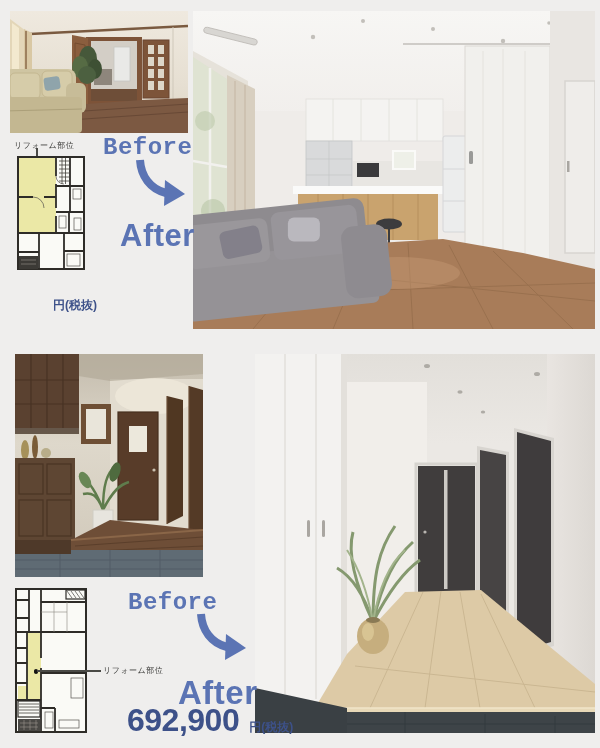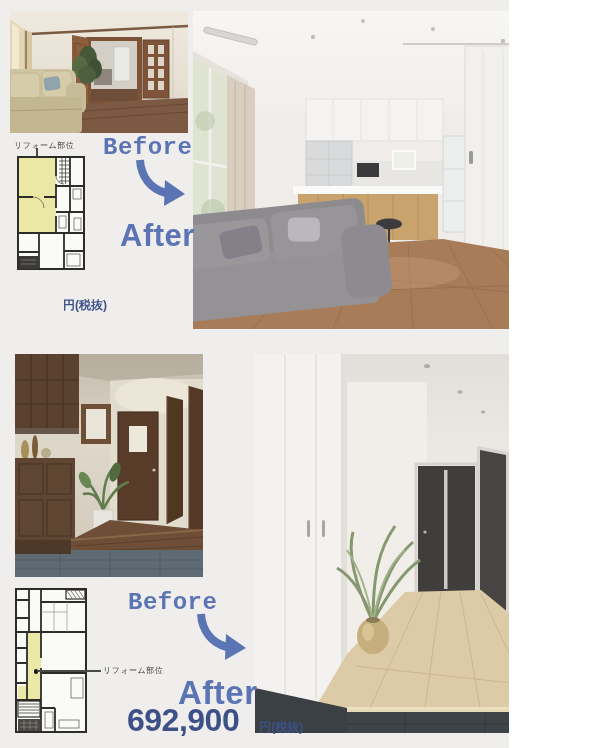--- a/index.html
+++ b/index.html
@@ -3,21 +3,21 @@
 <meta charset="utf-8">
 <style>
   :root{
     --label-blue:#5b74b4;
     --price-navy:#3d5189;
     --plan-yellow:#ebe8a6;
   }
   html,body{margin:0;padding:0;}
   body{font-family:"Liberation Sans", sans-serif;}
   .page{
-    position:relative;width:509px;height:748px;
+    position:relative;width:600px;height:748px;
     background:#efeeed;overflow:hidden;
   }
   .photo{position:absolute;overflow:hidden;background:#ddd;}
   .photo svg{display:block;width:100%;height:100%;}
 
   .plan-label{
     position:absolute;font-size:8px;color:#3a3a38;letter-spacing:.5px;white-space:nowrap;
   }
   .pointer-v{position:absolute;width:1.5px;background:#4a4a46;}
   .pointer-h{position:absolute;height:1.5px;background:#4a4a46;}
@@ -32,21 +32,21 @@
   .after-1{font-size:31px;}
   .after-2{font-size:33px;}
 
   .price{
     position:absolute;display:inline-flex;align-items:baseline;white-space:nowrap;
     color:var(--price-navy);
   }
   .price-num{font-weight:700;letter-spacing:-.5px;}
   .price-1 .price-num{font-size:34px;}
   .price-2 .price-num{font-size:32px;}
-  .price-suffix{font-weight:700;font-size:12px;margin-left:20px;}
+  .price-suffix{font-weight:700;font-size:12px;margin-left:10px;}
 
   .arrow-icon{position:absolute;}
   .plan-svg{position:absolute;}
   .plan-svg svg{display:block;width:100%;height:100%;}
 </style>
 </head>
 <body>
 
 <div class="page">
 

